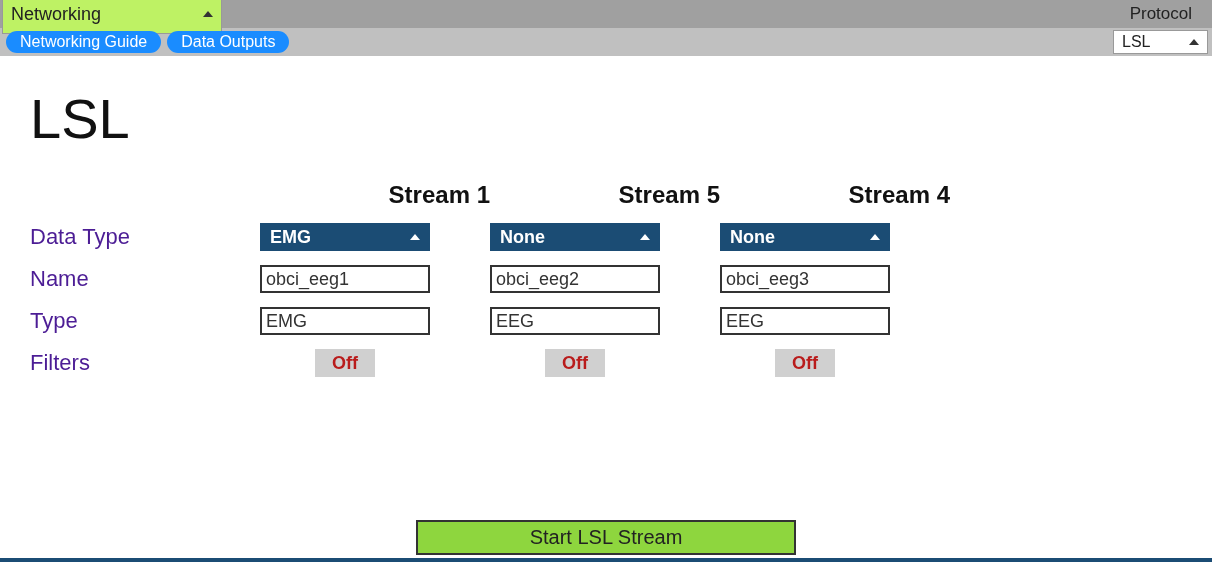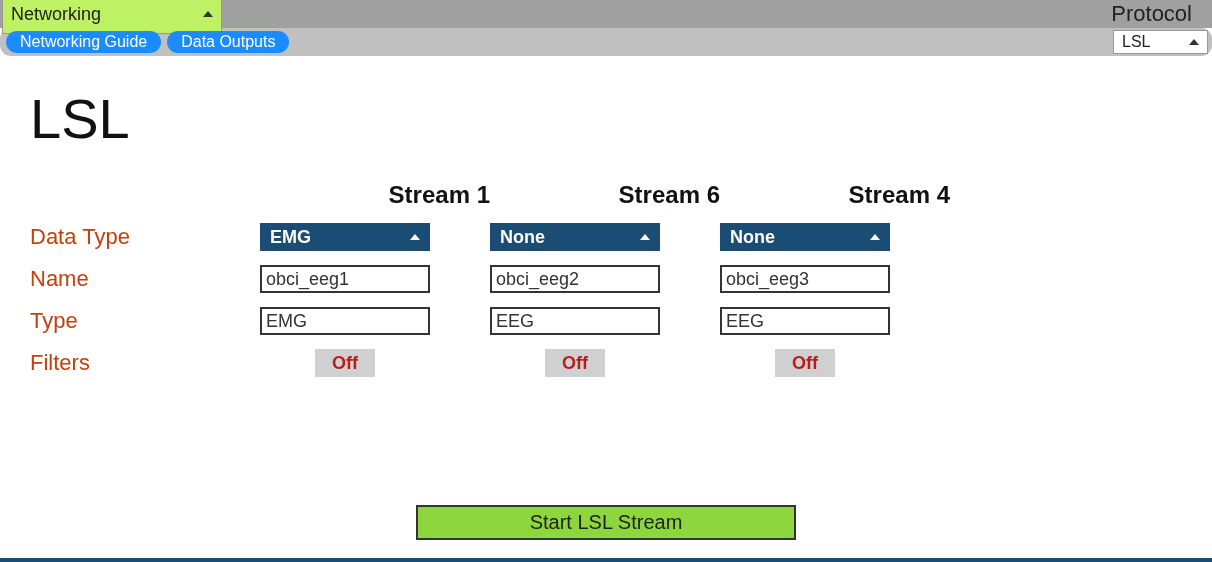--- a/index.html
+++ b/index.html
@@ -31,34 +31,33 @@
       display: flex;
       align-items: center;
       justify-content: space-between;
       padding: 0 8px;
       font-size: 18px;
       color: #222;
       margin-left: 2px;
       cursor: pointer;
     }
     .protocol-label {
-      font-size: 22px;
+      font-size: 17px;
       color: #222;
       margin-right: 20px;
       margin-left: 29px;
     }
     .top-bar-3 {
       width: 100%;
       height: 28px;
       background: #c0c0c0;
       display: flex;
       align-items: center;
       justify-content: space-between;
       padding-left: 6px;
-      border-radius: 11px;
     }
     .pill-group {
       display: flex;
       gap: 6px;
     }
     .pill {
       background: #1a8cff;
       color: #ffffff;
       border-radius: 12px;
       padding: 2px 14px;
@@ -110,21 +109,21 @@
     }
     .col-header {
       font-size: 24px;
       font-weight: bold;
       color: #111;
       text-align: right;
       padding-left: 20px;
     }
     .row-label {
       font-size: 22px;
-      color: #c2410c;
+      color: #4c1d95;
       font-weight: 500;
     }
     .data-type-select {
       background: #1b4c74;
       color: #ffffff;
       border: none;
       width: 170px;
       height: 28px;
       display: flex;
       align-items: center;
@@ -159,21 +158,21 @@
       width: 60px;
       height: 28px;
       font-size: 18px;
       font-weight: bold;
       cursor: pointer;
       text-align: center;
     }
     .start-button-wrap {
       position: absolute;
       left: 0;
-      bottom: 22px;
+      bottom: 7px;
       width: 100%;
       display: flex;
       justify-content: center;
     }
     .start-button {
       background: #8ed63e;
       border: 2px solid #333;
       color: #222;
       font-size: 20px;
       padding: 4px 0;
@@ -216,21 +215,21 @@
   </div>
 </div>
 
 <div class="content">
   <h1 class="page-title">LSL</h1>
 
   <div class="grid">
 
     <div></div>
     <div class="col-header">Stream 1</div>
-    <div class="col-header">Stream 6</div>
+    <div class="col-header">Stream 5</div>
     <div class="col-header">Stream 4</div>
 
     <div class="row-label">Data Type</div>
     <div class="cell">
       <div class="data-type-select">
         <span>EMG</span>
         <span class="caret-up-white"></span>
       </div>
     </div>
     <div class="cell">

